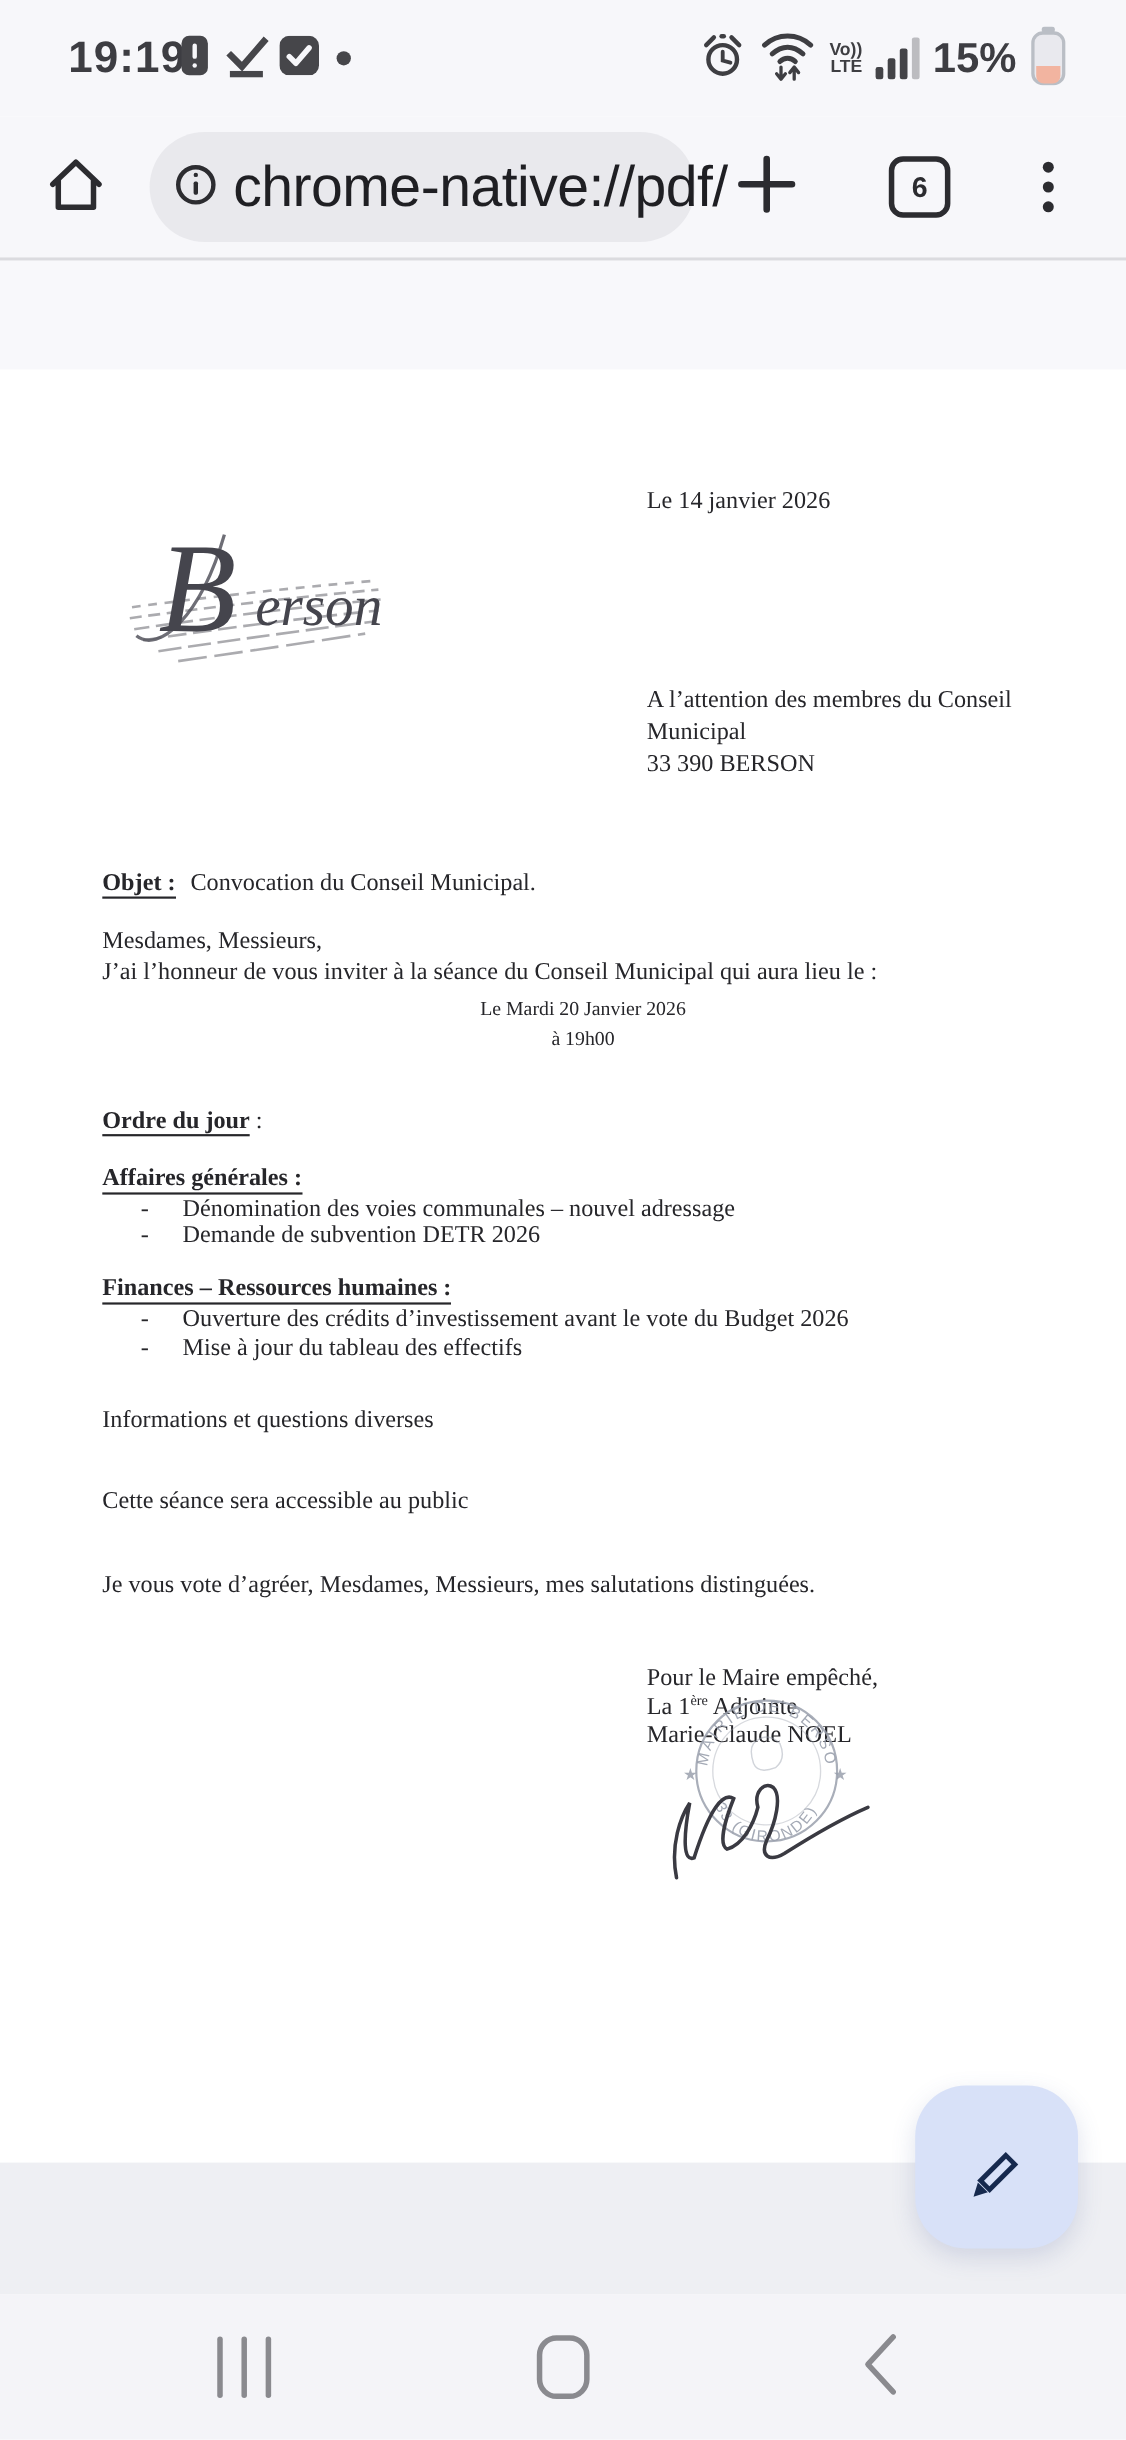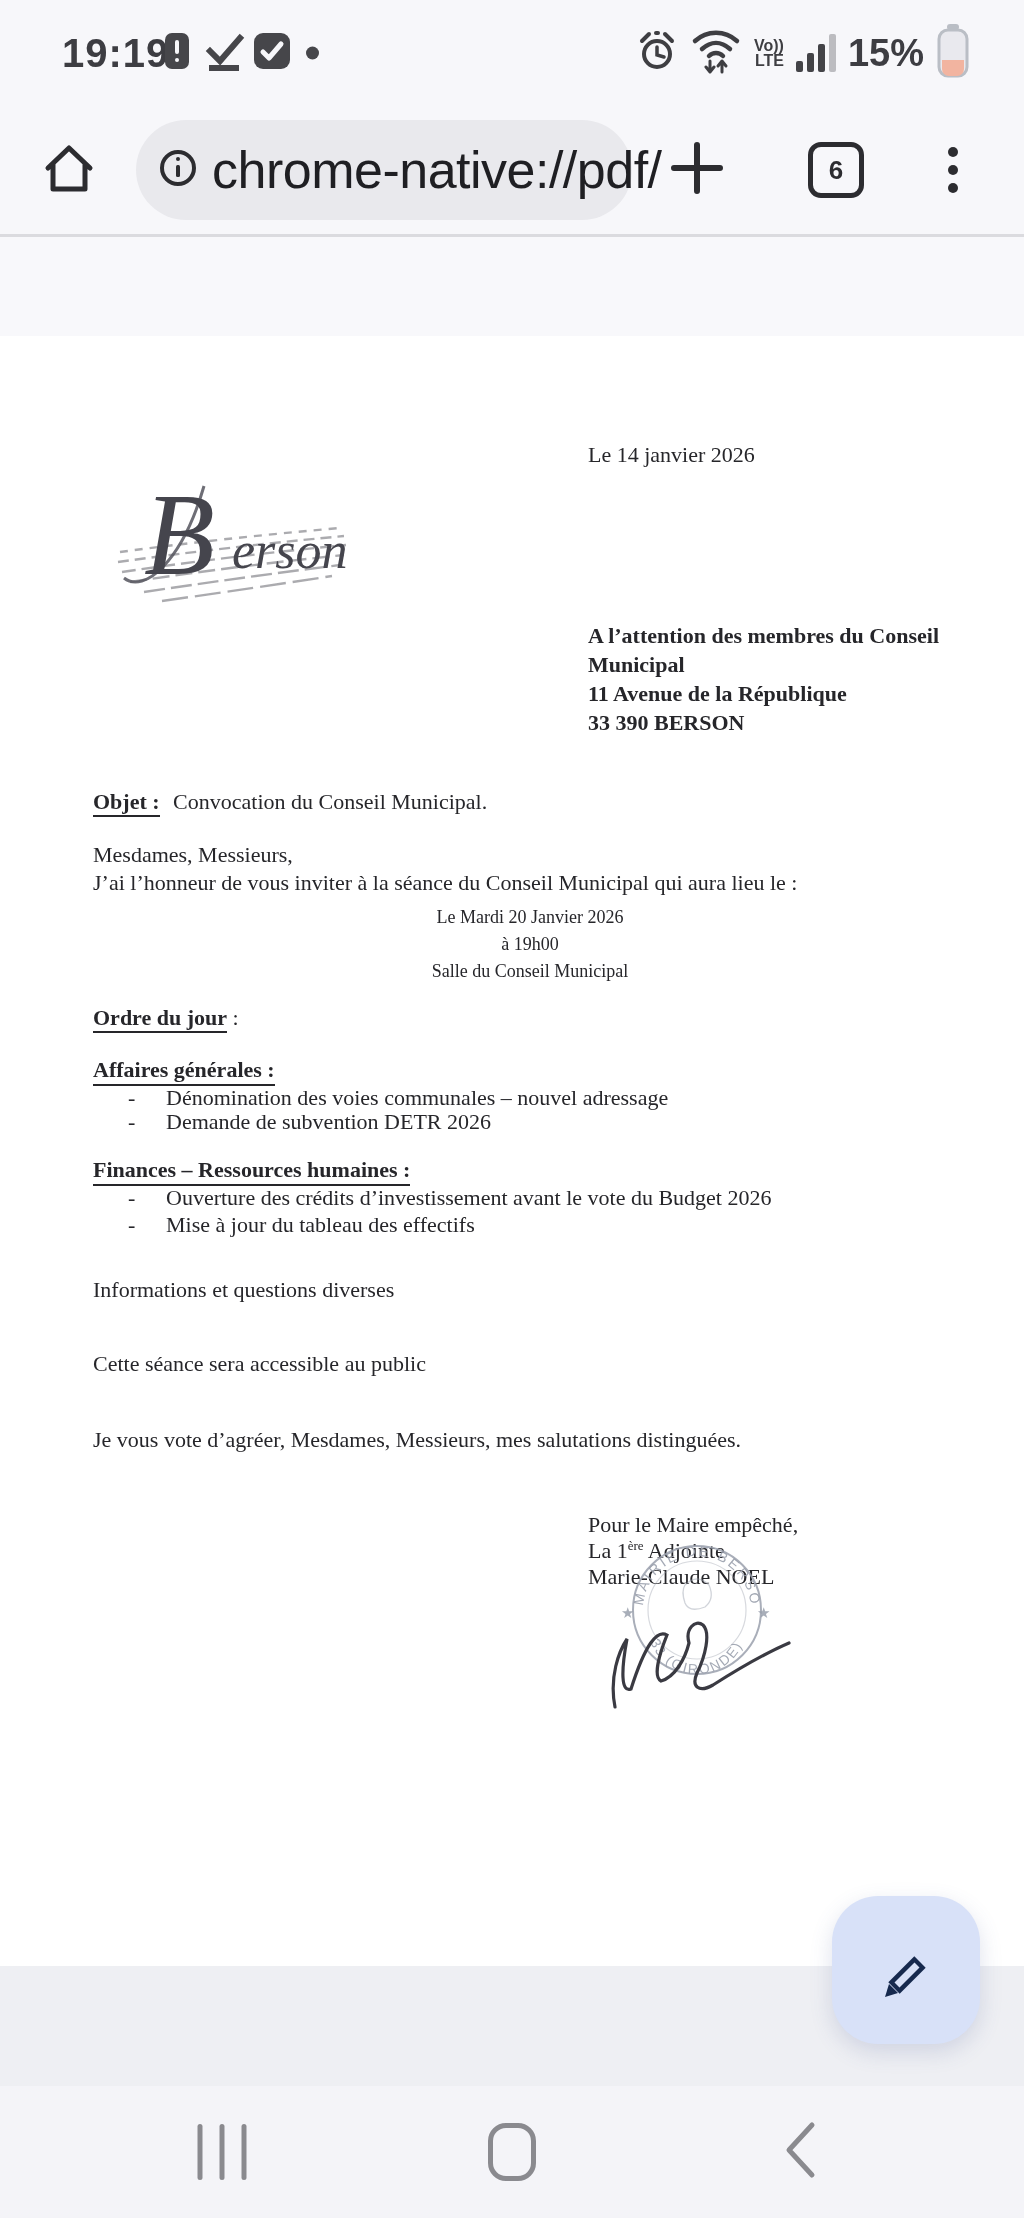--- a/index.html
+++ b/index.html
@@ -34,21 +34,21 @@
   .viewer-top{position:absolute;left:0;top:237px;width:1024px;height:99px;background:#f8f8fb;}
 
   
   .page{position:absolute;left:0;top:336px;width:1024px;height:1630px;background:#ffffff;
         font-family:"Liberation Serif","DejaVu Serif",serif;color:#26262a;}
   .doc{position:absolute;font-size:22px;line-height:27px;white-space:nowrap;}
   .left-col{left:93px;}
   .right-col{left:588px;}
   .bold{font-weight:700;}
   .u2{border-bottom:2px solid #26262a;padding-bottom:1px;}
-  .recipient div{font-weight:700;line-height:29px;}
+  .recipient div{font-weight:400;line-height:29px;}
   .meeting{left:210px;width:640px;text-align:center;font-weight:400;font-size:18px;line-height:27px;}
   .doc-item{left:128px;display:flex;}
   .doc-item .dash{width:38px;}
   sup.ord{font-size:13px;vertical-align:super;line-height:0;}
 
   
   .viewer-bottom{position:absolute;left:0;top:1966px;width:1024px;height:120px;background:#eeeff3;}
   .nav-bar{position:absolute;left:0;top:2086px;width:1024px;height:132px;background:#f4f4f8;}
   .nav-btn{position:absolute;top:50%;transform:translate(-50%,-50%);}
   .recents{display:flex;gap:17px;}
@@ -180,36 +180,34 @@
       </g>
       <path d="M100 34 C78 110 40 142 20 126" stroke="#55555e" stroke-width="3" fill="none" opacity="0.85"></path>
       <text x="40" y="122" font-family="Liberation Serif, serif" font-style="italic" font-size="116" fill="#45454d">B</text>
       <text x="128" y="116" font-family="Liberation Serif, serif" font-style="italic" font-size="52" fill="#45454d">erson</text>
     </svg>
   </div>
 
   <div class="doc right-col recipient" style="top:285px">
     <div>A l’attention des membres du Conseil</div>
     <div>Municipal</div>
-    <div>11 Avenue de la République</div>
     <div>33 390 BERSON</div>
   </div>
 
   <div class="doc left-col" style="top:452px">
     <span class="bold u2">Objet :</span>
     <span style="margin-left:8px">Convocation du Conseil Municipal.</span>
   </div>
 
   <div class="doc left-col" style="top:505px">Mesdames, Messieurs,</div>
   <div class="doc left-col" style="top:533px">J’ai l’honneur de vous inviter à la séance du Conseil Municipal qui aura lieu le :</div>
 
   <div class="doc meeting" style="top:568px">
     <div>Le Mardi 20 Janvier 2026</div>
     <div>à 19h00</div>
-    <div>Salle du Conseil Municipal</div>
   </div>
 
   <div class="doc left-col" style="top:668px">
     <span class="bold u2">Ordre du jour</span><span> :</span>
   </div>
 
   <div class="doc left-col bold u2" style="top:720px">Affaires générales :</div>
   <div class="doc doc-item" style="top:748px">
     <span class="dash">-</span>
     <span>Dénomination des voies communales – nouvel adressage</span>

